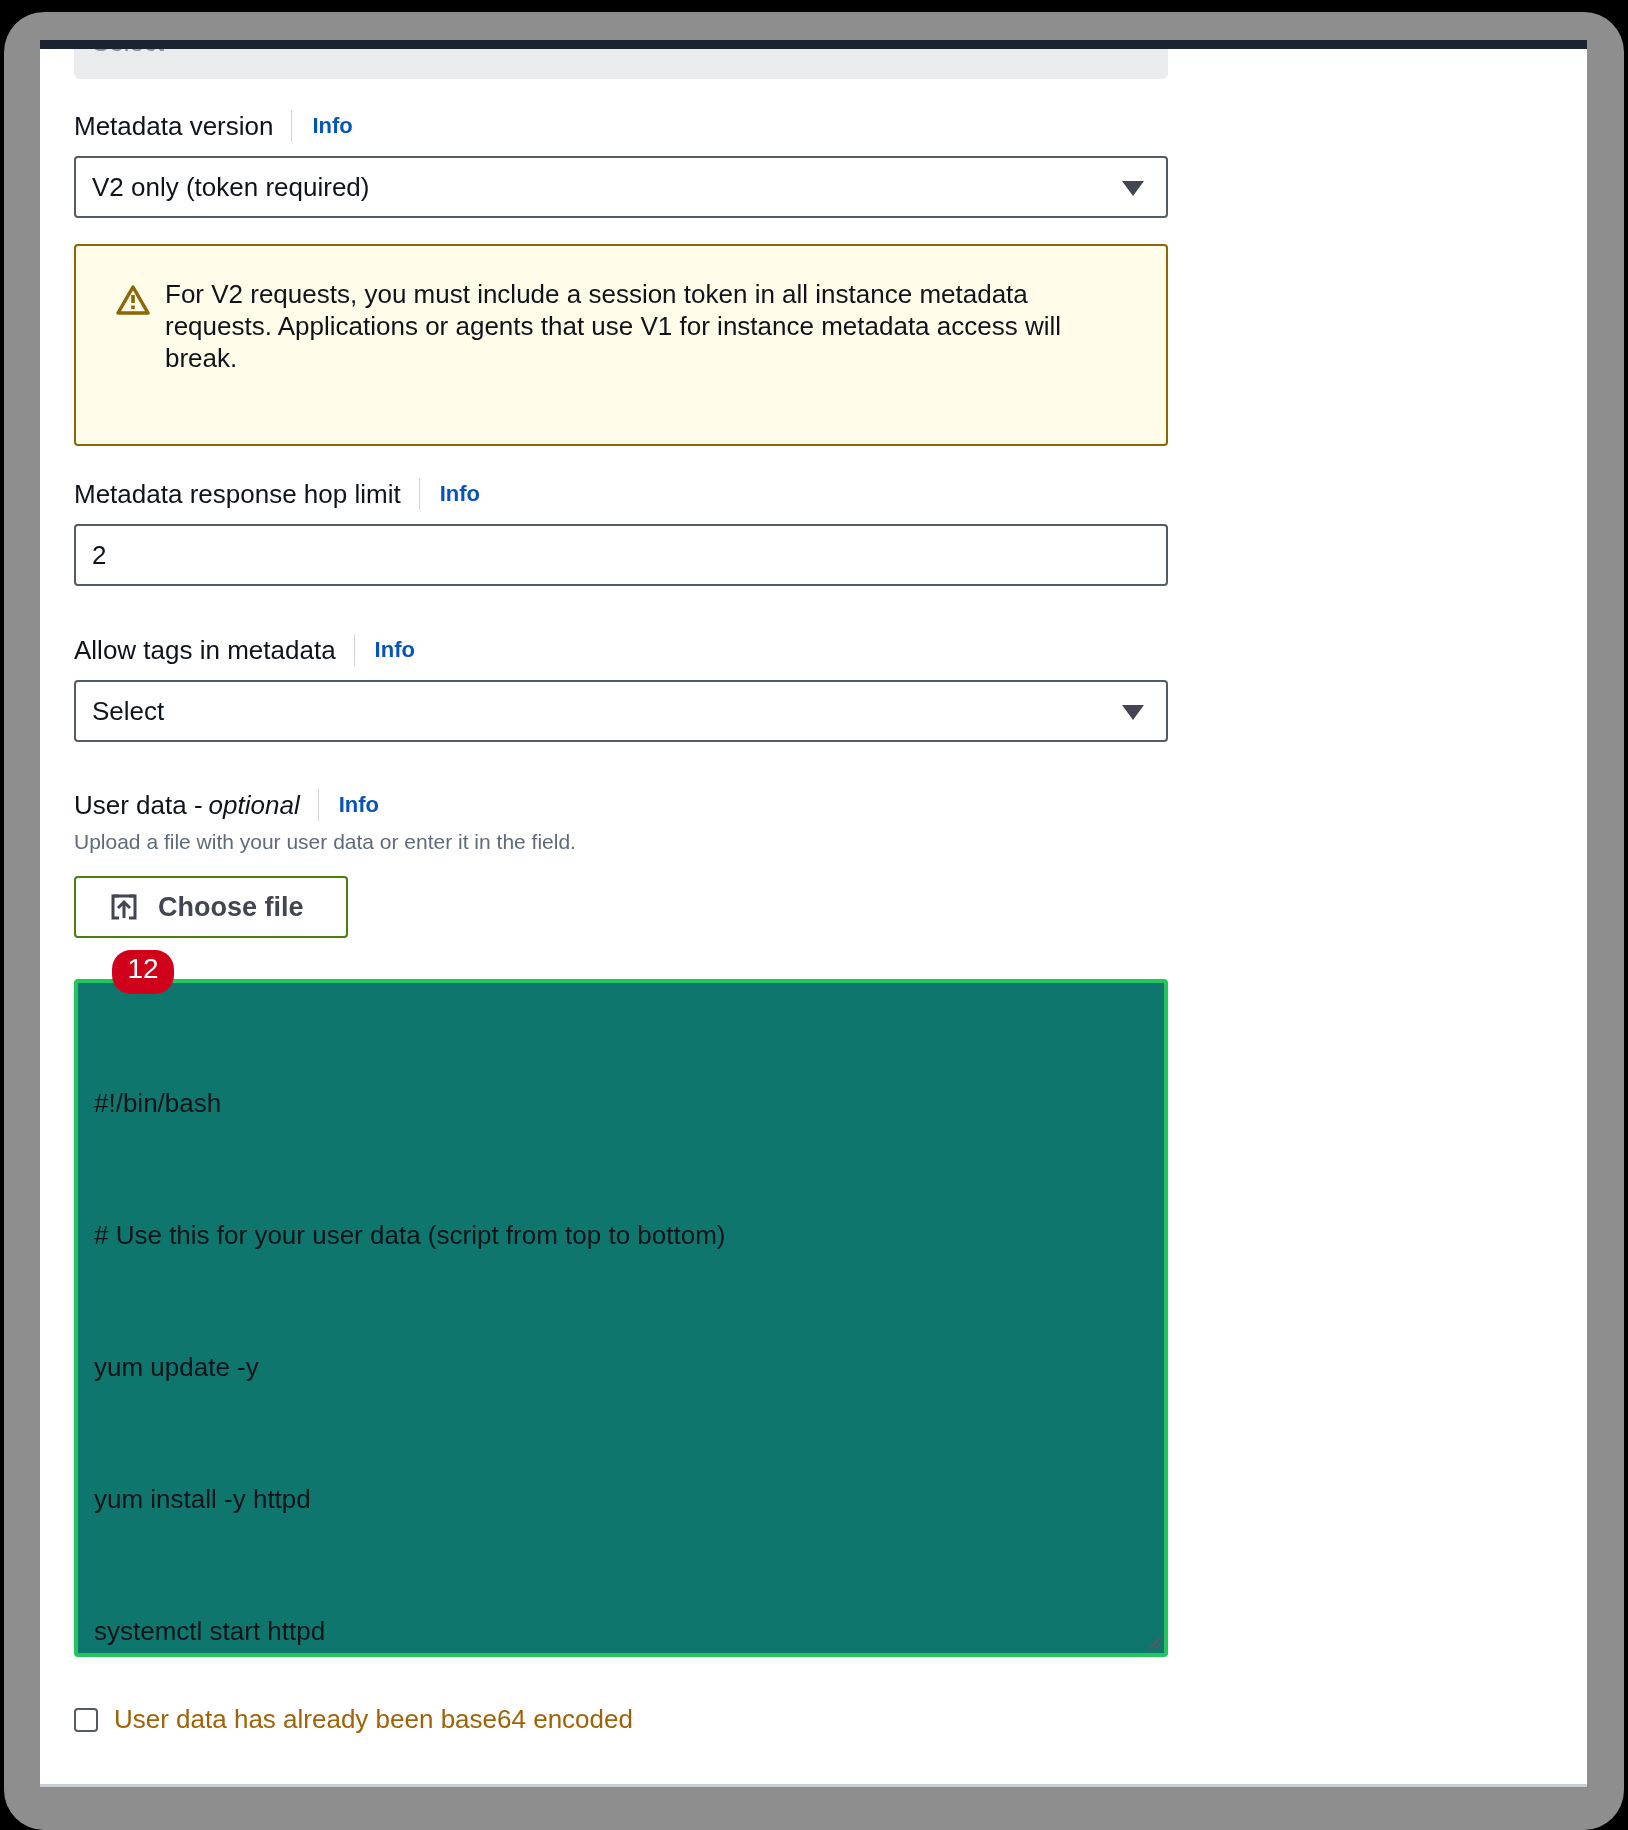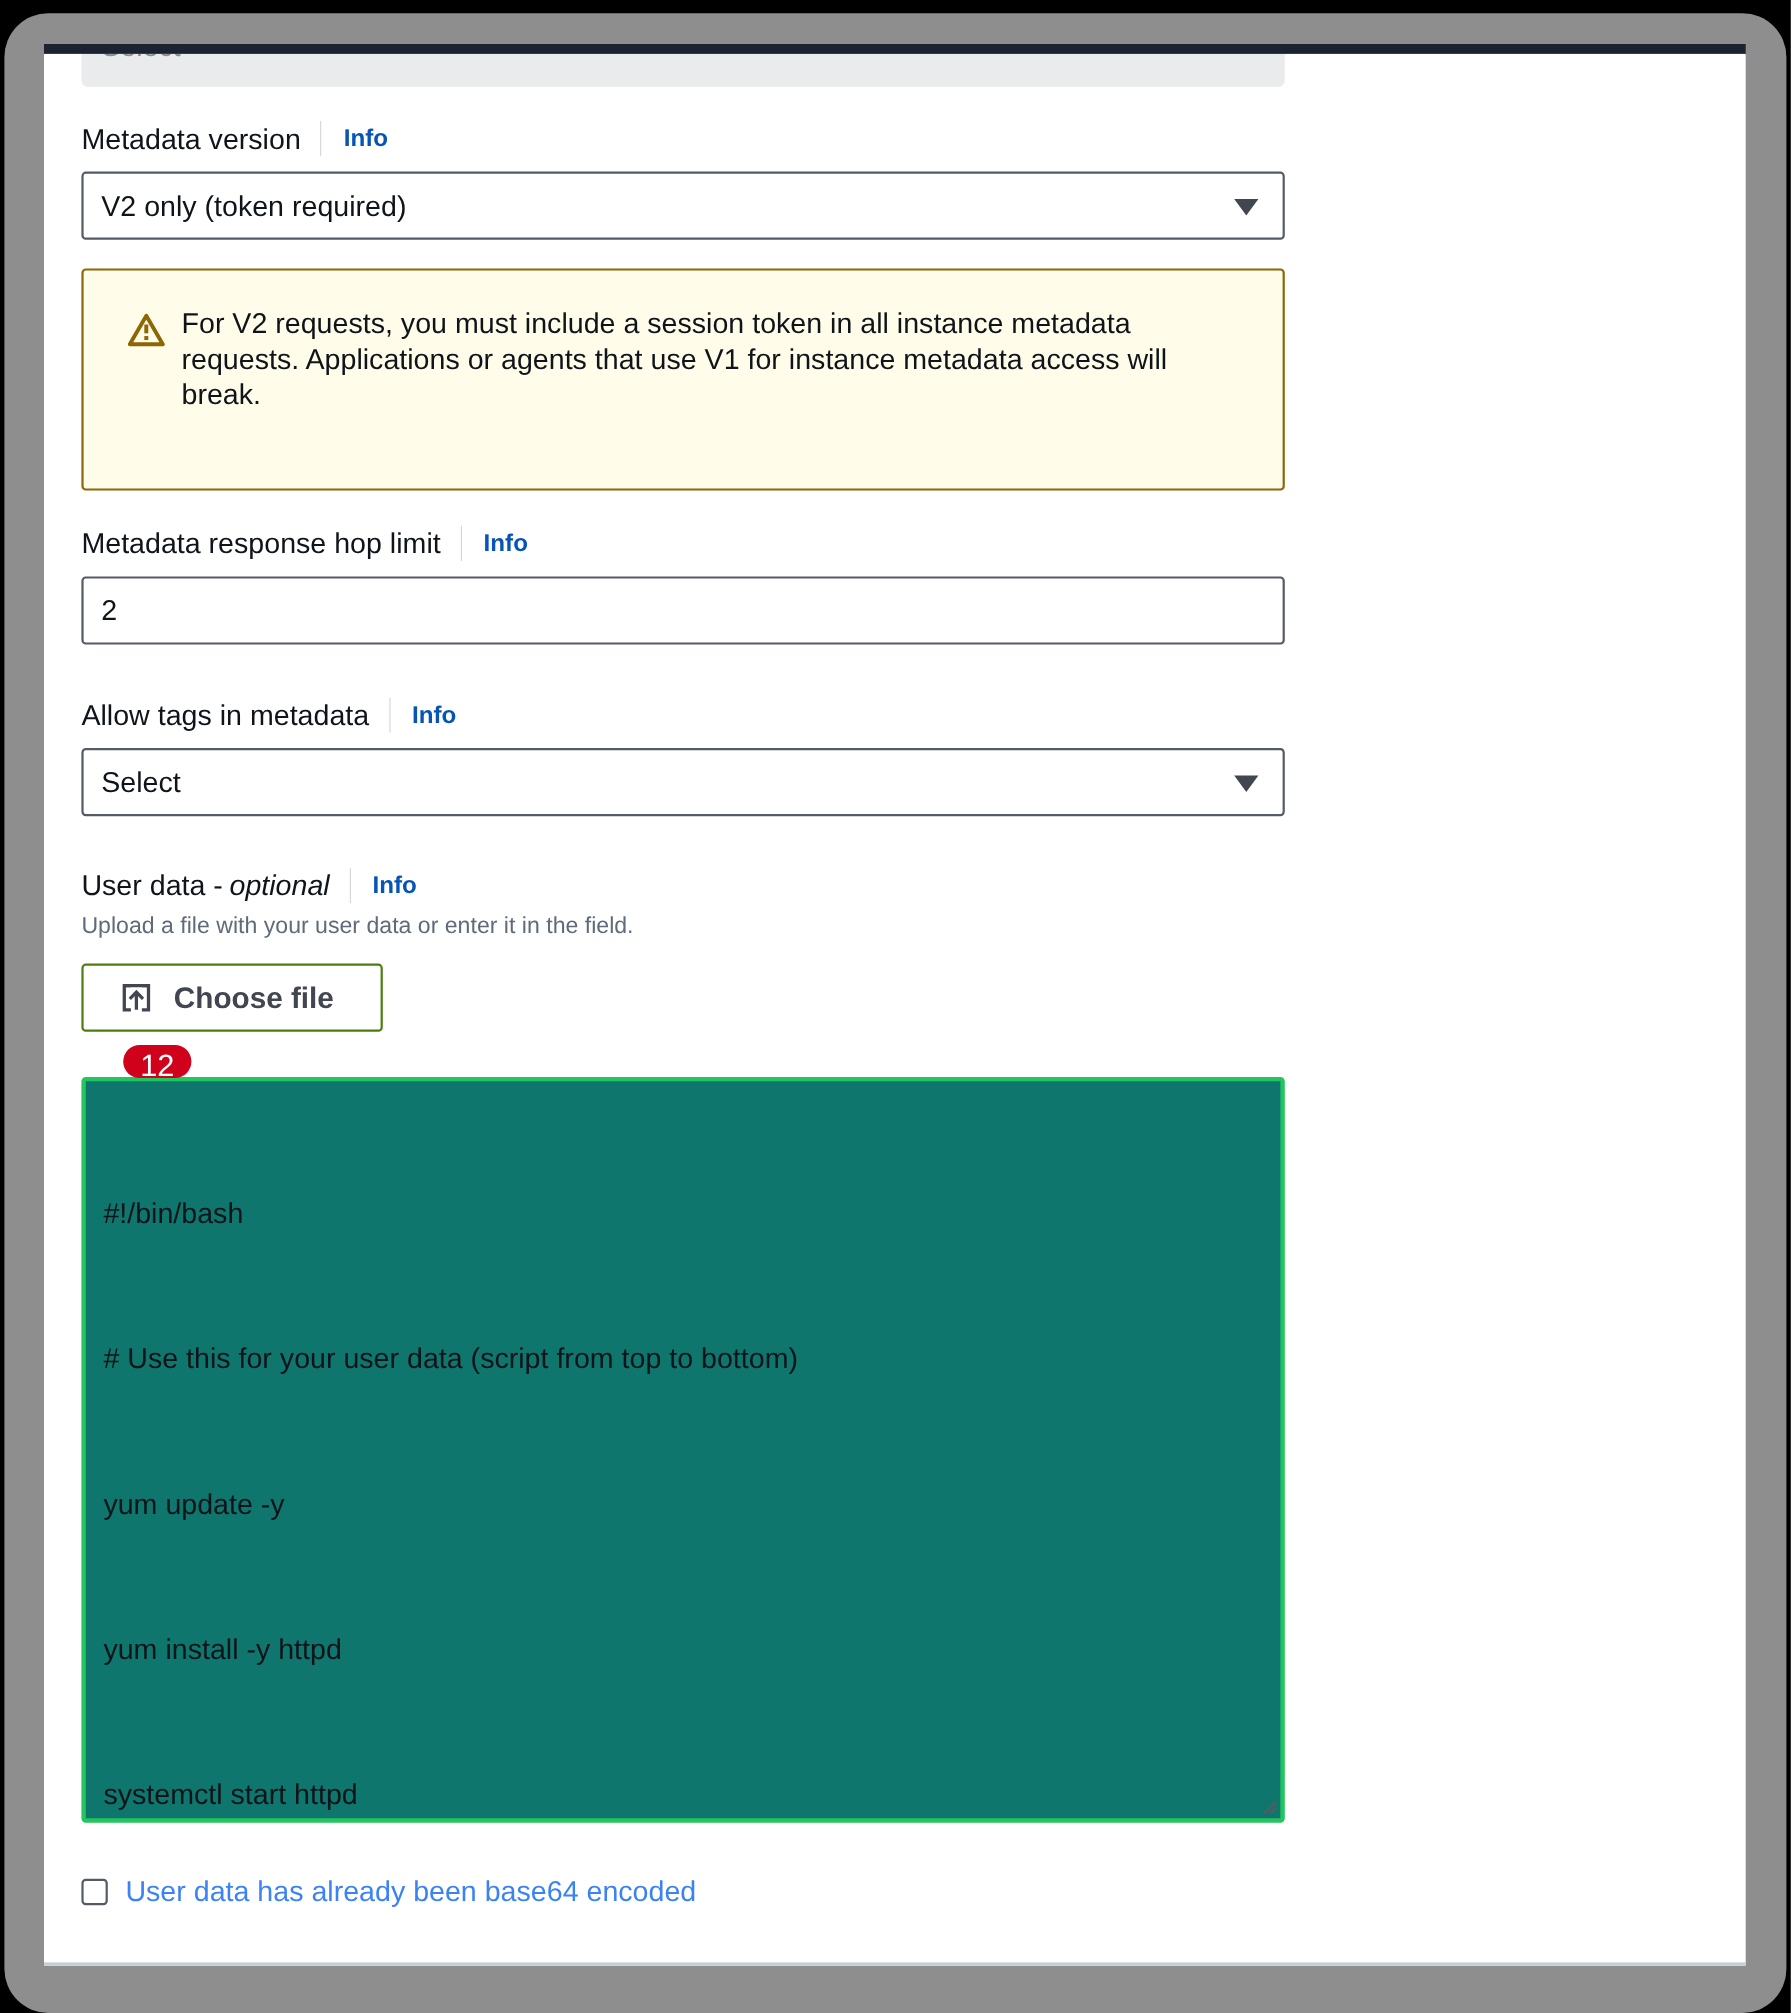--- a/index.html
+++ b/index.html
@@ -114,33 +114,33 @@
   .textarea .lines {
     position: absolute; left: 16px; top: 10px;
     font-size: 26px; line-height: 44px; color: #0f141a;
     white-space: pre;
   }
   .textarea .resize {
     position: absolute; right: 2px; bottom: 2px; width: 16px; height: 16px;
   }
 
   .badge {
-    left: 72px; top: 901px; width: 62px; height: 30px;
+    left: 72px; top: 901px; width: 62px; height: 44px;
     background: #d0021b;
     border-radius: 19px;
     color: #ffffff;
     font-size: 28px;
     text-align: center; line-height: 38px;
     z-index: 2;
   }
 
   .check-row {
     left: 34px; top: 1655px;
     display: flex; align-items: center;
-    font-size: 26px; color: #3b82f6;
+    font-size: 26px; color: #a16207;
   }
   .check-row .box {
     width: 24px; height: 24px; box-sizing: border-box;
     border: 2px solid #545b64; border-radius: 4px;
     margin-right: 16px; background: #fff; cursor: pointer;
   }
 </style>
 </head>
 <body>
 

